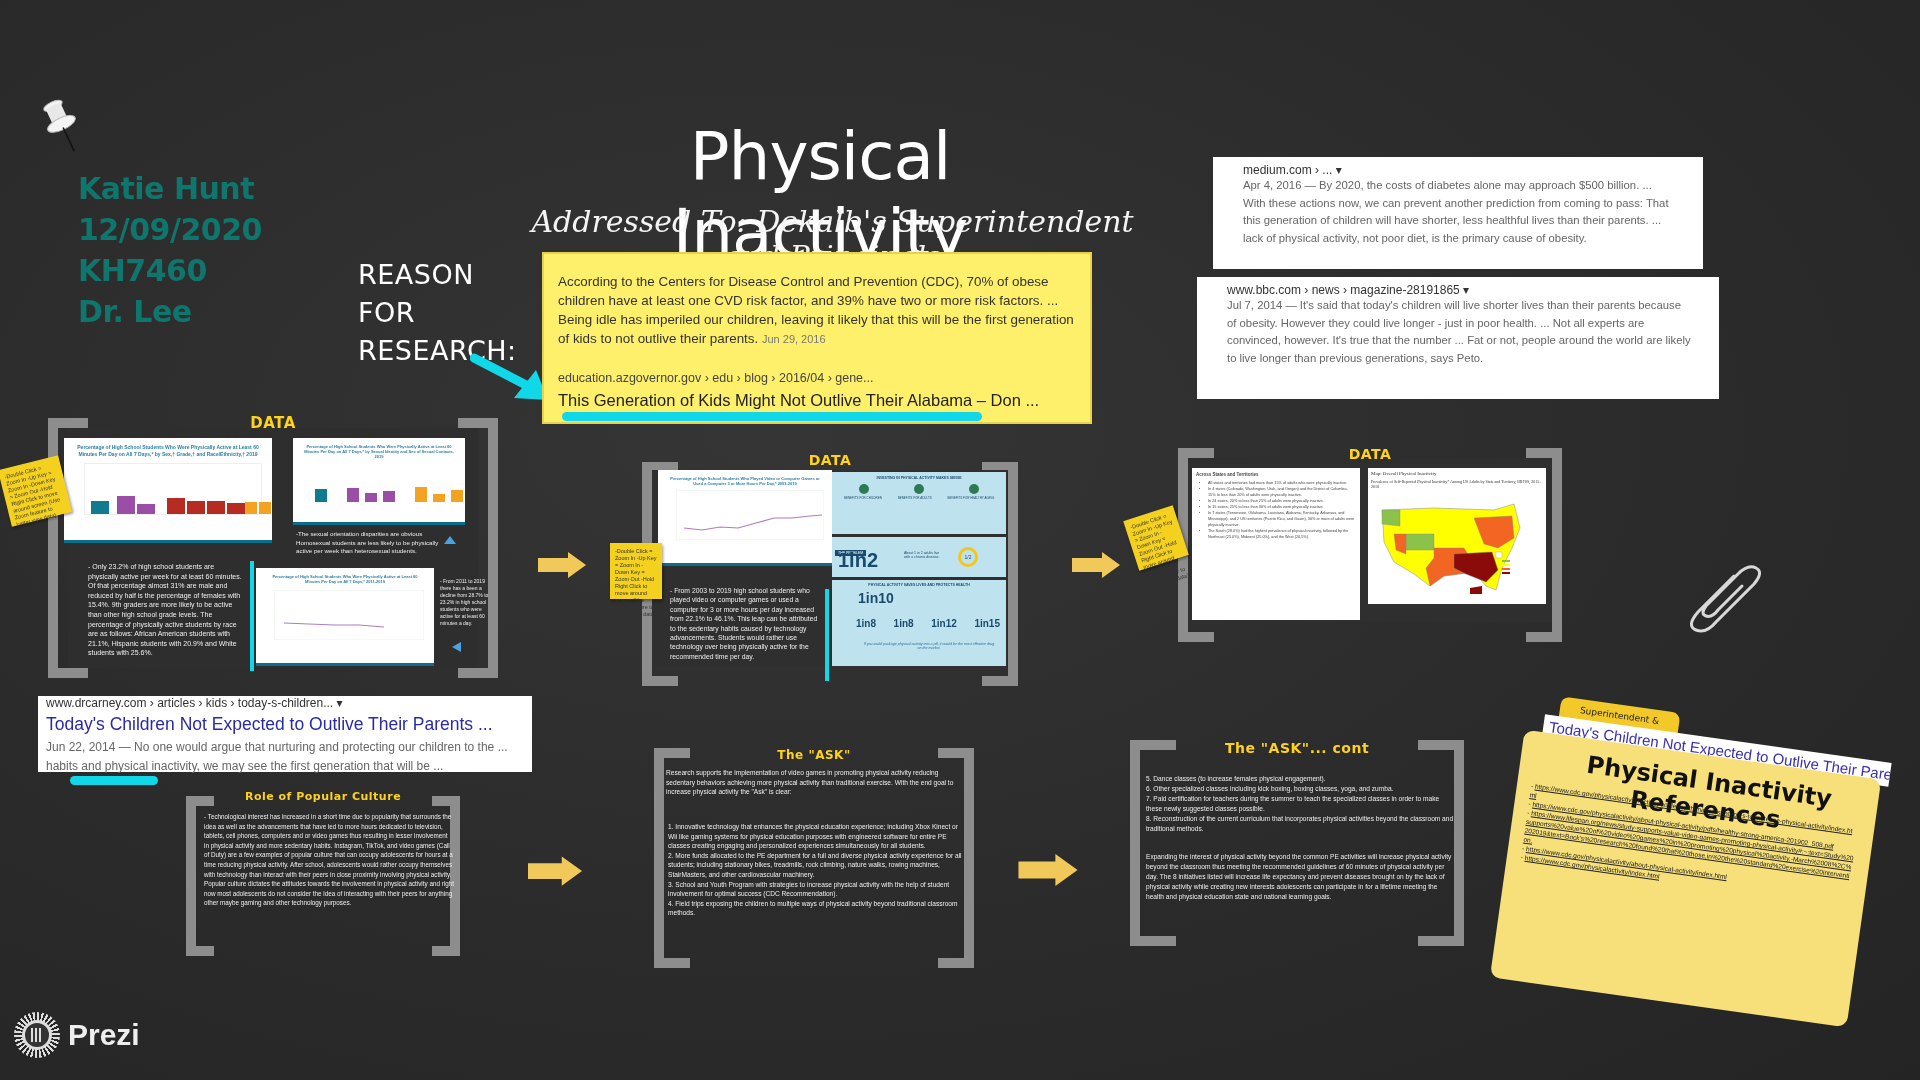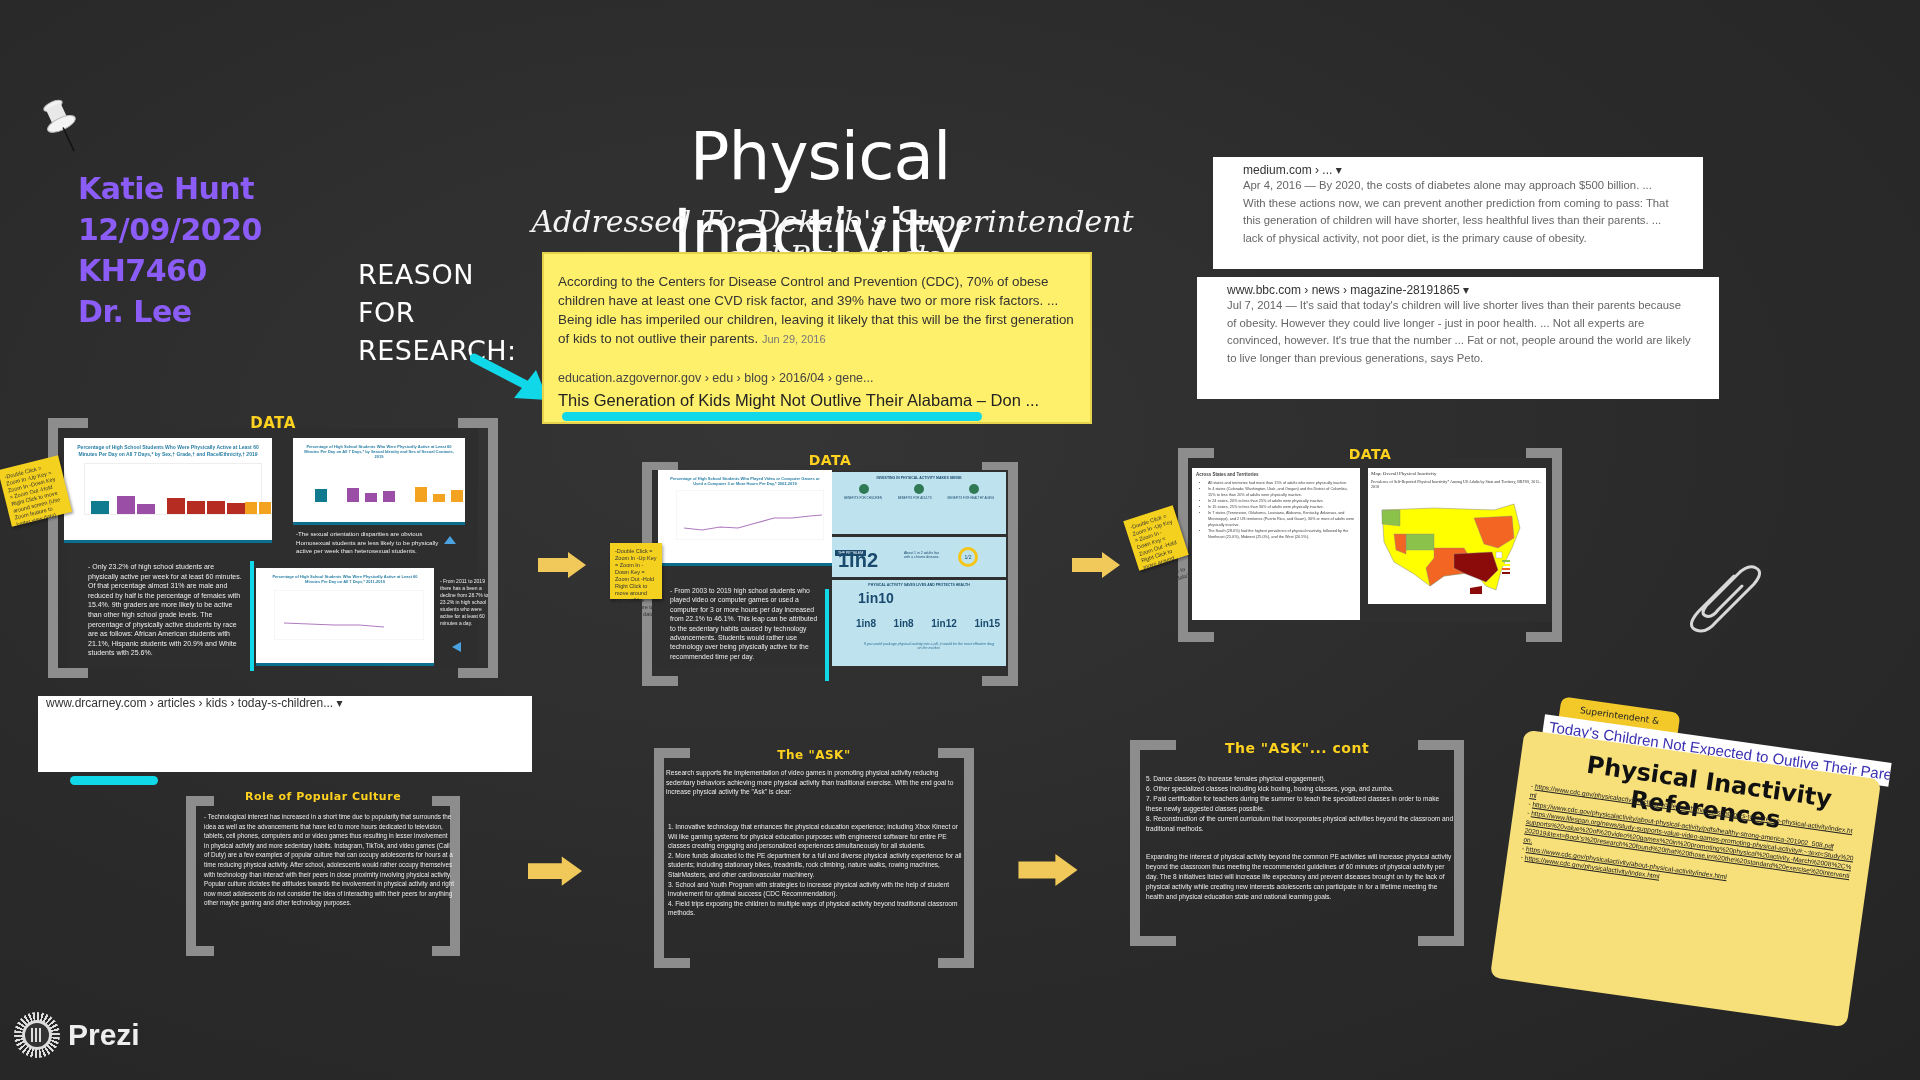--- a/index.html
+++ b/index.html
@@ -5,21 +5,21 @@
   html, body { margin: 0; padding: 0; }
   body {
     width: 1920px; height: 1080px; overflow: hidden; position: relative;
     background: radial-gradient(ellipse at 40% 40%, #353535 0%, #2b2b2b 55%, #242424 100%);
     font-family: "Liberation Sans", sans-serif; color: #fff;
   }
   .abs { position: absolute; }
   .hand { font-family: "DejaVu Sans", sans-serif; }
 
   
-  .author { left: 78px; top: 168px; font-size: 30px; line-height: 41px; color: #8b5cf6; font-weight: bold; letter-spacing: -0.5px; }
+  .author { left: 78px; top: 168px; font-size: 30px; line-height: 41px; color: #0f766e; font-weight: bold; letter-spacing: -0.5px; }
   .pin { left: 36px; top: 98px; width: 50px; height: 58px; }
 
   .title { left: 560px; top: 118px; width: 520px; text-align: center; font-size: 66px; font-weight: normal; letter-spacing: -1px; color: #fff; }
   .subtitle { left: 500px; top: 204px; width: 665px; text-align: center; font-family: "DejaVu Serif", serif; font-style: italic; font-size: 30px; color: #f4f4f4; }
 
   .reason { left: 358px; top: 256px; font-size: 27px; line-height: 38px; color: #fff; letter-spacing: 0.5px; }
 
   
   .snippet-yellow { left: 542px; top: 252px; width: 550px; height: 172px; background: #fff06b; border: 2px solid #e6d34b; box-sizing: border-box; padding: 18px 14px 0 14px; color: #333; }
   .snippet-yellow .body { font-size: 13.4px; line-height: 19px; }
@@ -162,20 +162,22 @@
     </svg>
   </div>
   <div class="abs para" style="left:392px;top:160px;width:55px;font-size:5px;line-height:7px">- From 2011 to 2019 there has a been a decline from 28.7% to 23.2% in high school students who were active for at least 60 minutes a day.</div>
   <div class="abs" style="left:404px;top:224px;width:0;height:0;border-top:5px solid transparent;border-bottom:5px solid transparent;border-right:9px solid #4aa3e0"></div>
 </div>
 
 <div class="abs sticky" style="left:4px;top:462px;width:62px;height:58px;transform:rotate(-14deg)">-Double Click = Zoom In -Up Key = Zoom In -Down Key = Zoom Out -Hold Right Click to move around screen (Use Zoom feature to better view data)</div>
 
 <div class="abs gcard card-drcarney">
   <div class="crumb">www.drcarney.com › articles › kids › today-s-children... ▾</div>
+  <div class="h">Today's Children Not Expected to Outlive Their Parents ...</div>
+  <div class="t">Jun 22, 2014 — No one would argue that nurturing and protecting our children to the ... habits and physical inactivity, we may see the first generation that will be ...</div>
 </div>
 <div class="abs underline-cyan" style="left:70px;top:776px;width:88px"></div>
 
 <div class="abs" style="left:186px;top:790px;width:274px;height:156px">
   <div class="bracket b-l" style="left:0;top:6px;width:18px;height:140px"></div>
   <div class="bracket b-r" style="right:0;top:6px;width:18px;height:140px"></div>
   <div class="abs sect-title hand" style="left:0;top:0;width:274px;font-size:11px">Role of Popular Culture</div>
   <div class="abs para" style="left:18px;top:22px;width:250px;font-size:6.3px;line-height:9.6px">- Technological interest has increased in a short time due to popularity that surrounds the idea as well as the advancements that have led to more hours dedicated to television, tablets, cell phones, computers and or video games thus resulting in lesser involvement in physical activity and more sedentary habits. Instagram, TikTok, and video games (Call of Duty) are a few examples of popular culture that can occupy adolescents for hours at a time reducing physical activity. After school, adolescents would rather occupy themselves with technology than interact with their peers in close proximity involving physical activity. Popular culture dictates the attitudes towards the involvement in physical activity and right now most adolescents do not consider the idea of interacting with their peers for anything other maybe gaming and other technology purposes.</div>
 </div>
 

